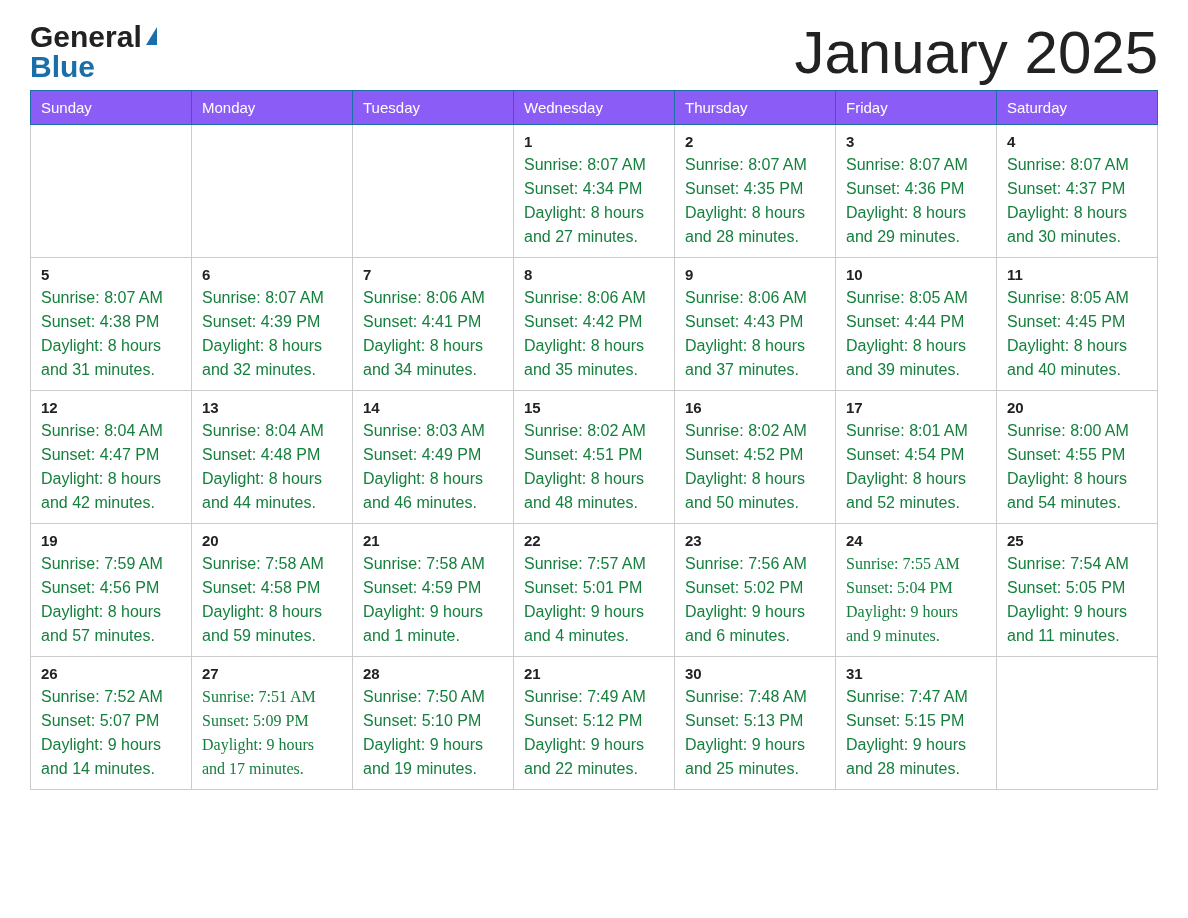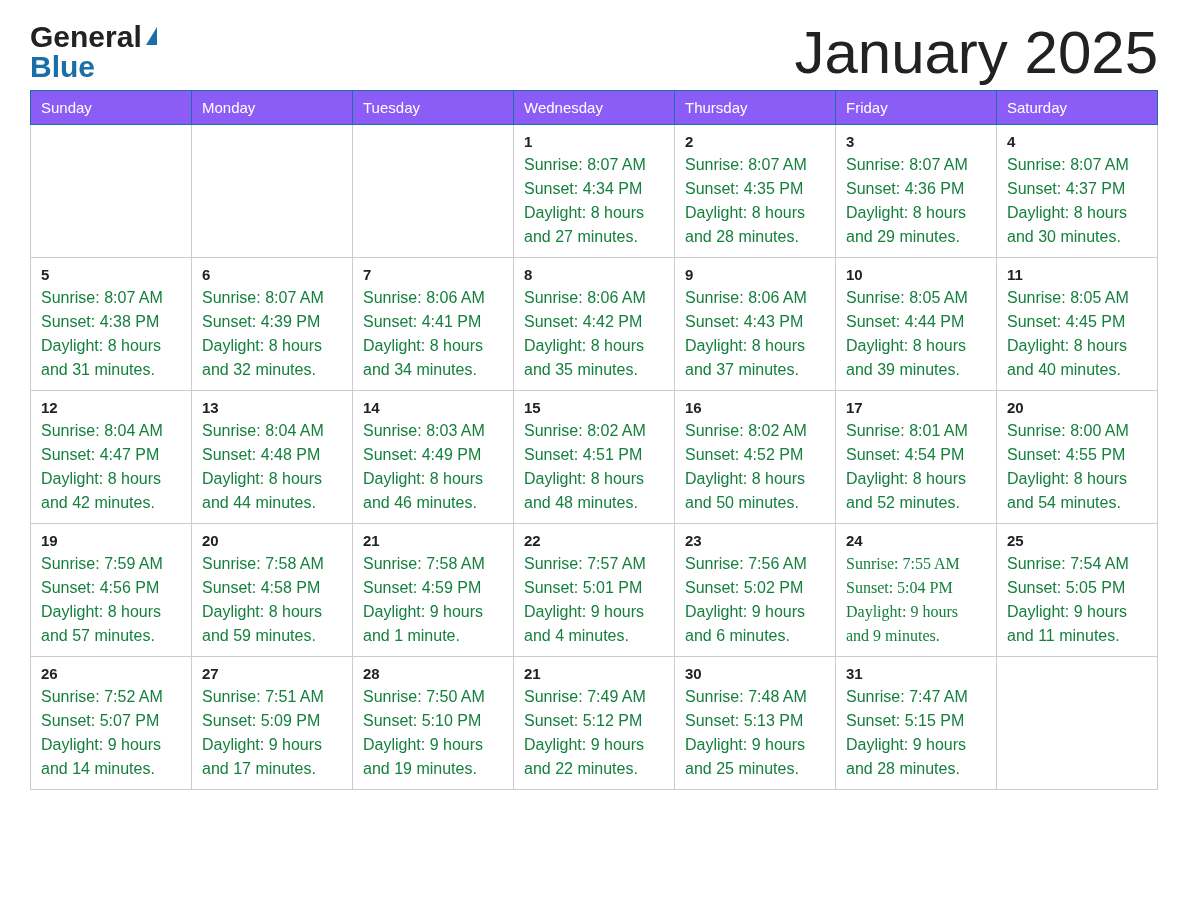--- a/index.html
+++ b/index.html
@@ -323,21 +323,21 @@
       <tr>
         <td>
           <div class="day-number">26</div>
           <div class="day-info" style="white-space: pre-line;">Sunrise: 7:52 AM
 Sunset: 5:07 PM
 Daylight: 9 hours
 and 14 minutes.</div>
         </td>
         <td>
           <div class="day-number">27</div>
-          <div class="day-info" style="white-space: pre-line;">Sunrise: 7:51 AM
+          <div class="day-info" style="white-space: pre-line; font-family: Liberation Serif, serif;">Sunrise: 7:51 AM
 Sunset: 5:09 PM
 Daylight: 9 hours
 and 17 minutes.</div>
         </td>
         <td>
           <div class="day-number">28</div>
           <div class="day-info" style="white-space: pre-line;">Sunrise: 7:50 AM
 Sunset: 5:10 PM
 Daylight: 9 hours
 and 19 minutes.</div>

